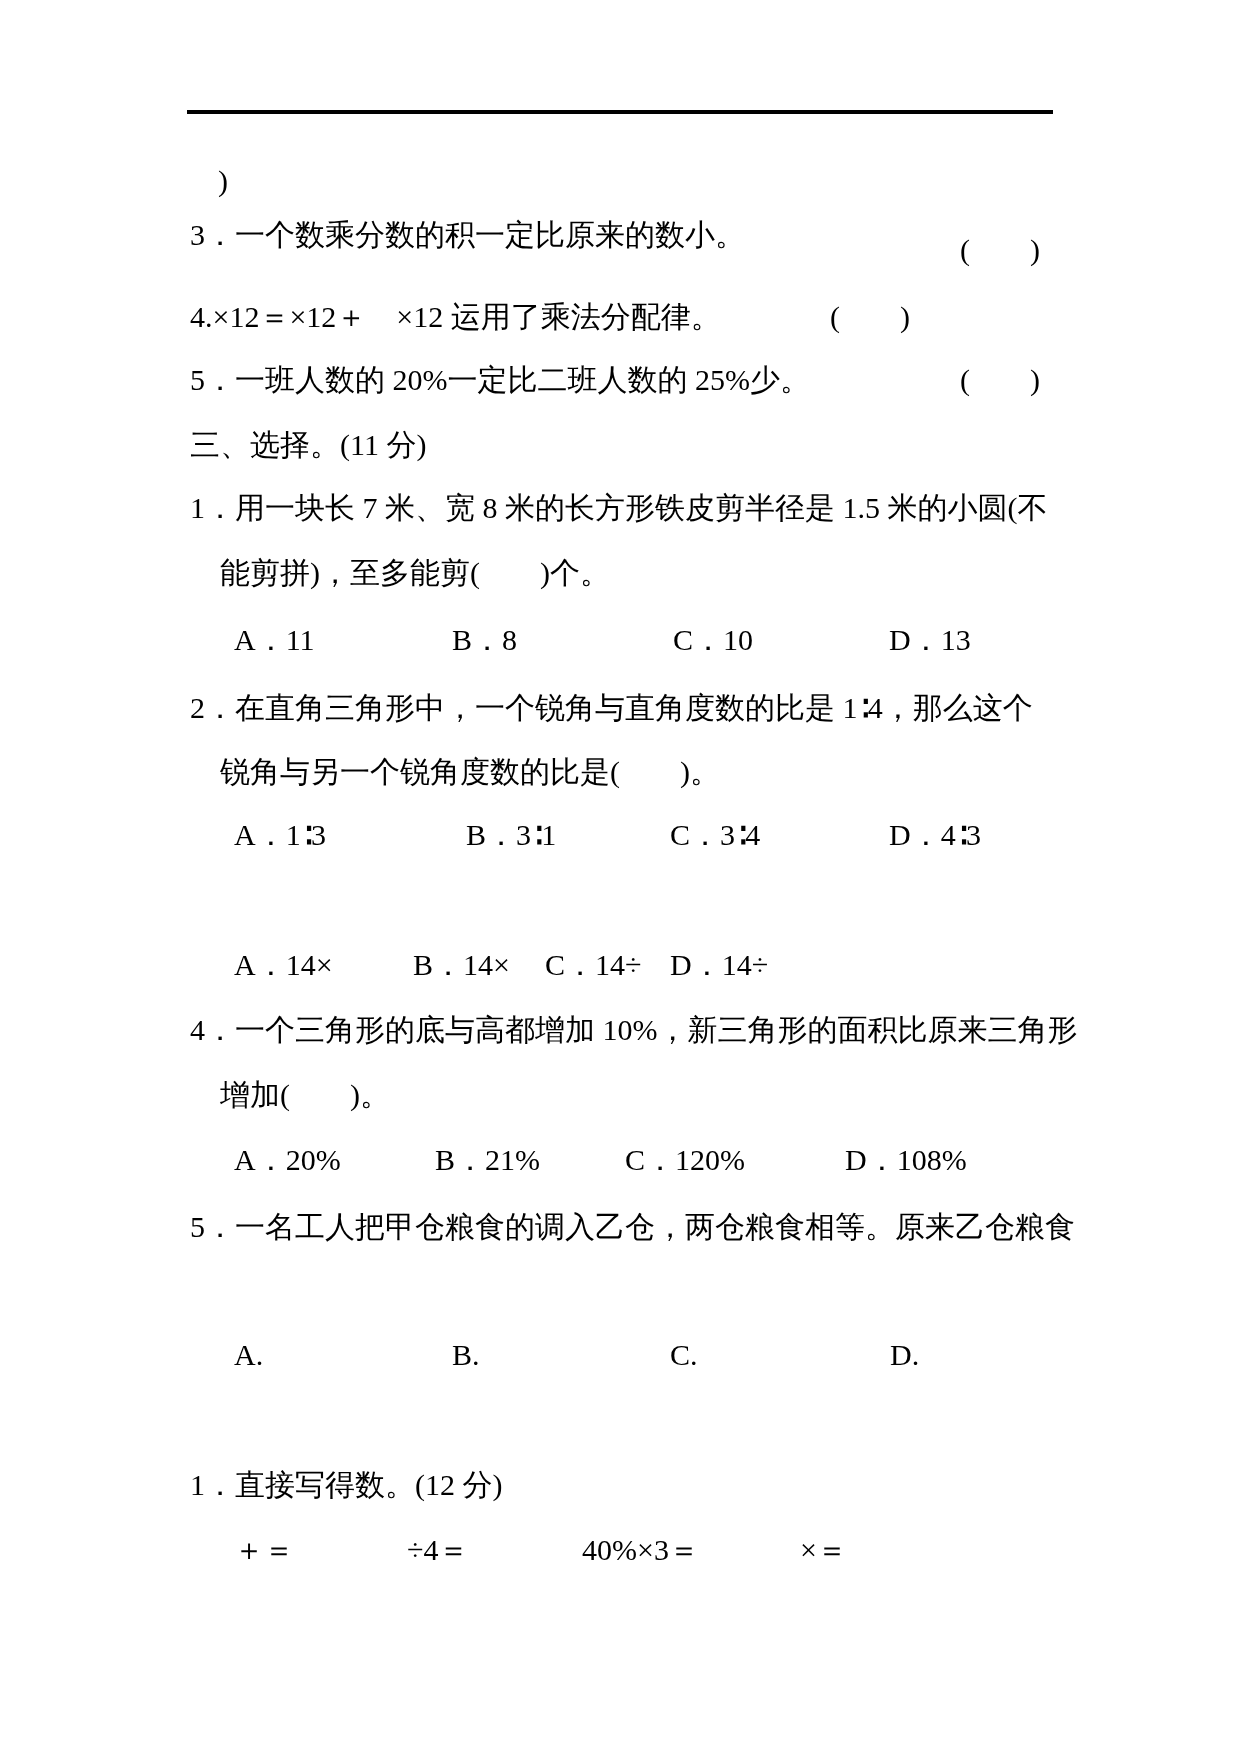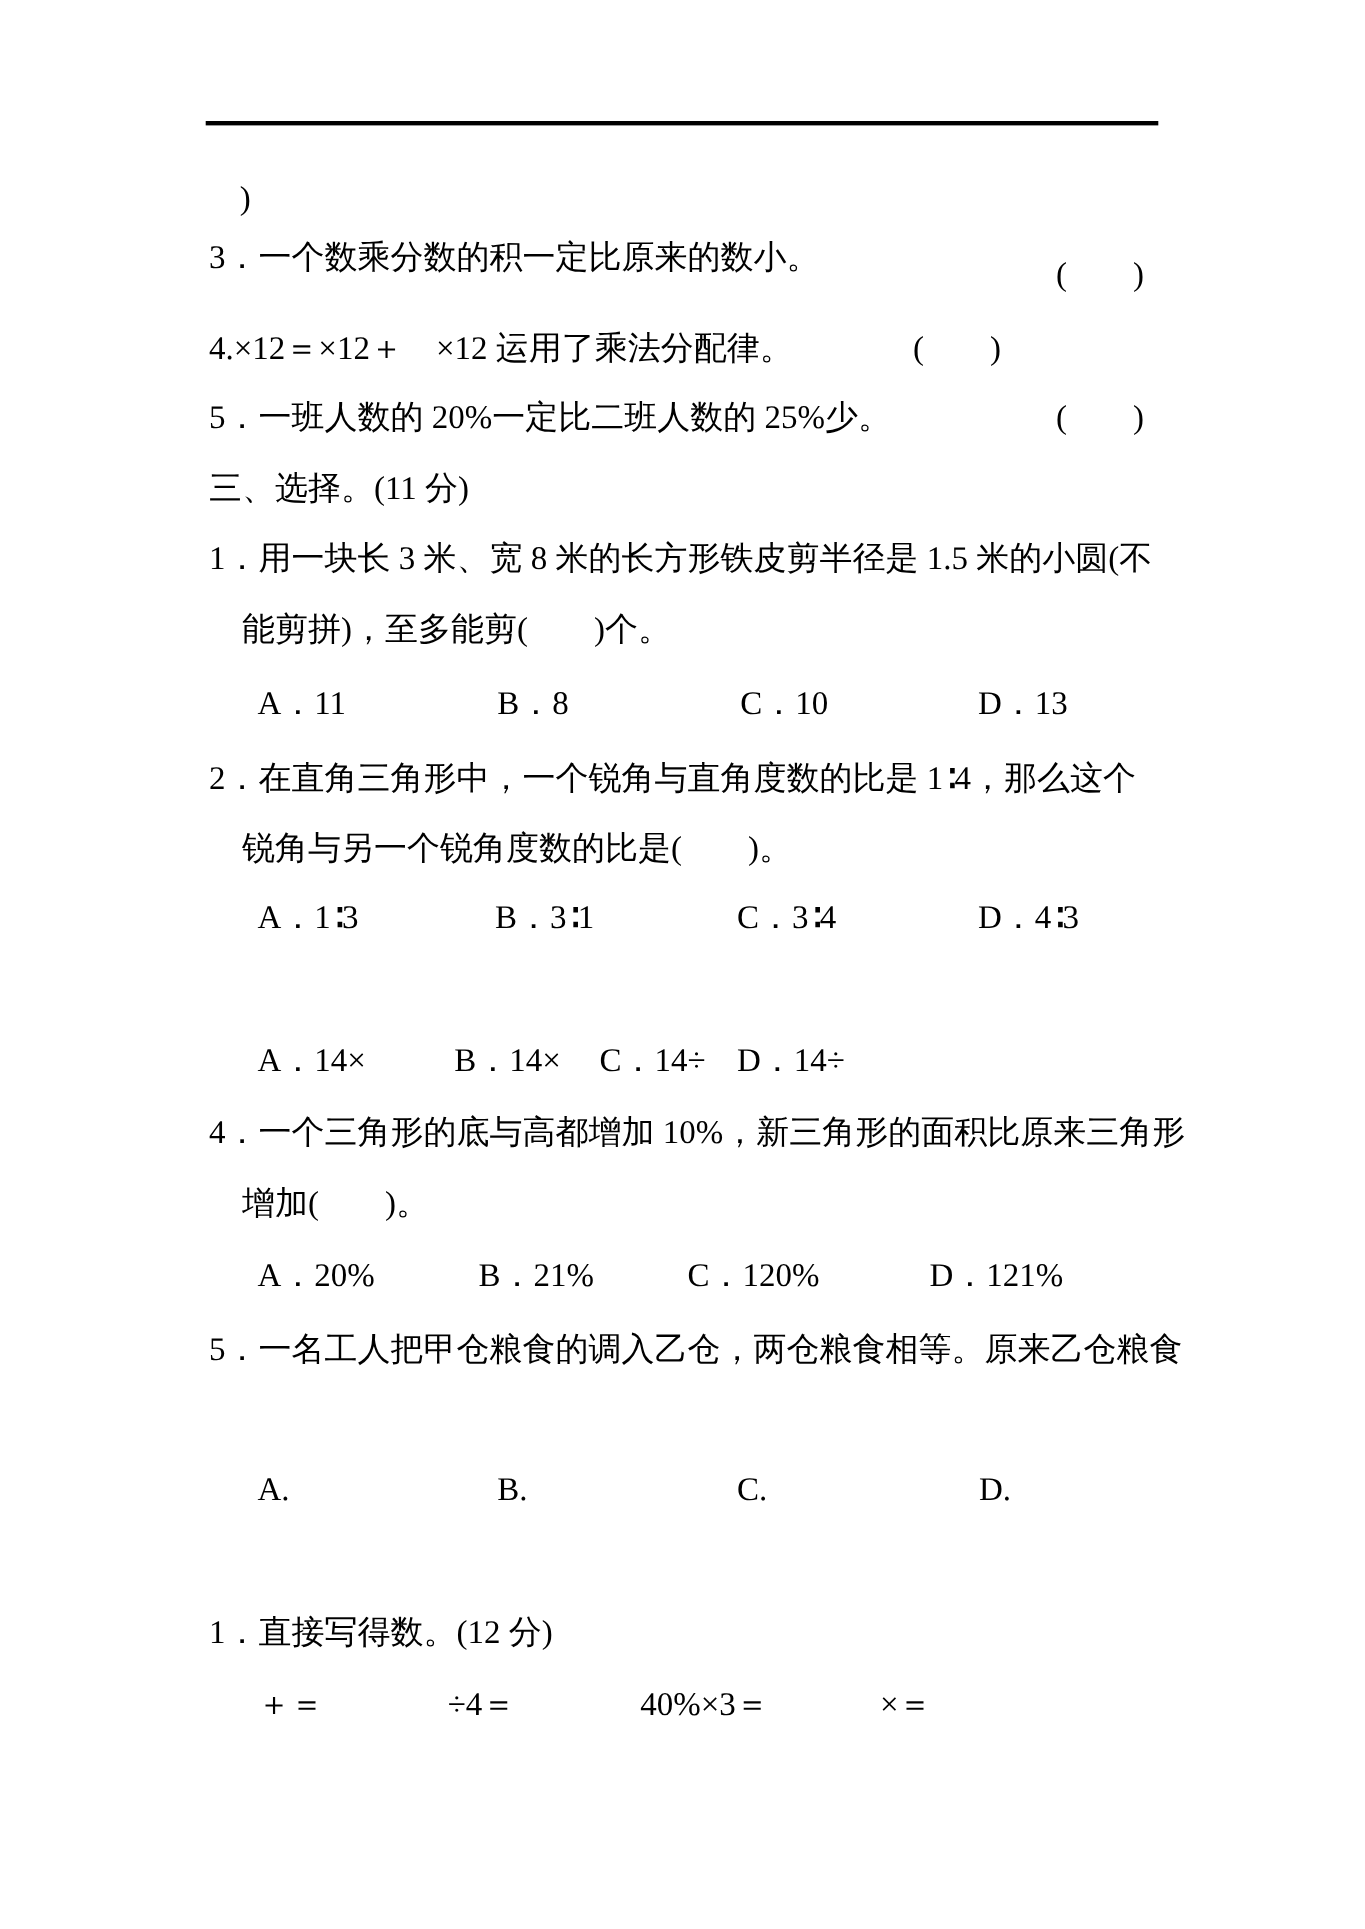--- a/index.html
+++ b/index.html
@@ -39,52 +39,52 @@
   <div class="ln" style="left:960px; top:229px">(　　)</div>
 
   <div class="ln" style="left:190px; top:296px">4.×12＝×12＋　×12 运用了乘法分配律。</div>
   <div class="ln" style="left:830px; top:296px">(　　)</div>
 
   <div class="ln" style="left:190px; top:359px">5．一班人数的 20%一定比二班人数的 25%少。</div>
   <div class="ln" style="left:960px; top:359px">(　　)</div>
 
   <div class="ln" style="left:190px; top:424px">三、选择。(11 分)</div>
 
-  <div class="ln" style="left:190px; top:487px">1．用一块长 3 米、宽 8 米的长方形铁皮剪半径是 1.5 米的小圆(不</div>
+  <div class="ln" style="left:190px; top:487px">1．用一块长 7 米、宽 8 米的长方形铁皮剪半径是 1.5 米的小圆(不</div>
   <div class="ln" style="left:220px; top:552px">能剪拼)，至多能剪(　　)个。</div>
   <div class="row" style="top:619px">
     <span class="opt" style="left:234px">A．11</span>
     <span class="opt" style="left:452px">B．8</span>
     <span class="opt" style="left:673px">C．10</span>
     <span class="opt" style="left:889px">D．13</span>
   </div>
 
   <div class="ln" style="left:190px; top:687px">2．在直角三角形中，一个锐角与直角度数的比是 1∶4，那么这个</div>
   <div class="ln" style="left:220px; top:751px">锐角与另一个锐角度数的比是(　　)。</div>
   <div class="row" style="top:814px">
     <span class="opt" style="left:234px">A．1∶3</span>
-    <span class="opt" style="left:450px">B．3∶1</span>
+    <span class="opt" style="left:466px">B．3∶1</span>
     <span class="opt" style="left:670px">C．3∶4</span>
     <span class="opt" style="left:889px">D．4∶3</span>
   </div>
 
   <div class="row" style="top:944px">
     <span class="opt" style="left:234px">A．14×</span>
     <span class="opt" style="left:413px">B．14×</span>
     <span class="opt" style="left:545px">C．14÷</span>
     <span class="opt" style="left:670px">D．14÷</span>
   </div>
 
   <div class="ln" style="left:190px; top:1009px">4．一个三角形的底与高都增加 10%，新三角形的面积比原来三角形</div>
   <div class="ln" style="left:220px; top:1074px">增加(　　)。</div>
   <div class="row" style="top:1139px">
     <span class="opt" style="left:234px">A．20%</span>
     <span class="opt" style="left:435px">B．21%</span>
     <span class="opt" style="left:625px">C．120%</span>
-    <span class="opt" style="left:845px">D．121%</span>
+    <span class="opt" style="left:845px">D．108%</span>
   </div>
 
   <div class="ln" style="left:190px; top:1206px">5．一名工人把甲仓粮食的调入乙仓，两仓粮食相等。原来乙仓粮食</div>
   <div class="row" style="top:1334px">
     <span class="opt" style="left:234px">A.</span>
     <span class="opt" style="left:452px">B.</span>
     <span class="opt" style="left:670px">C.</span>
     <span class="opt" style="left:890px">D.</span>
   </div>
 

